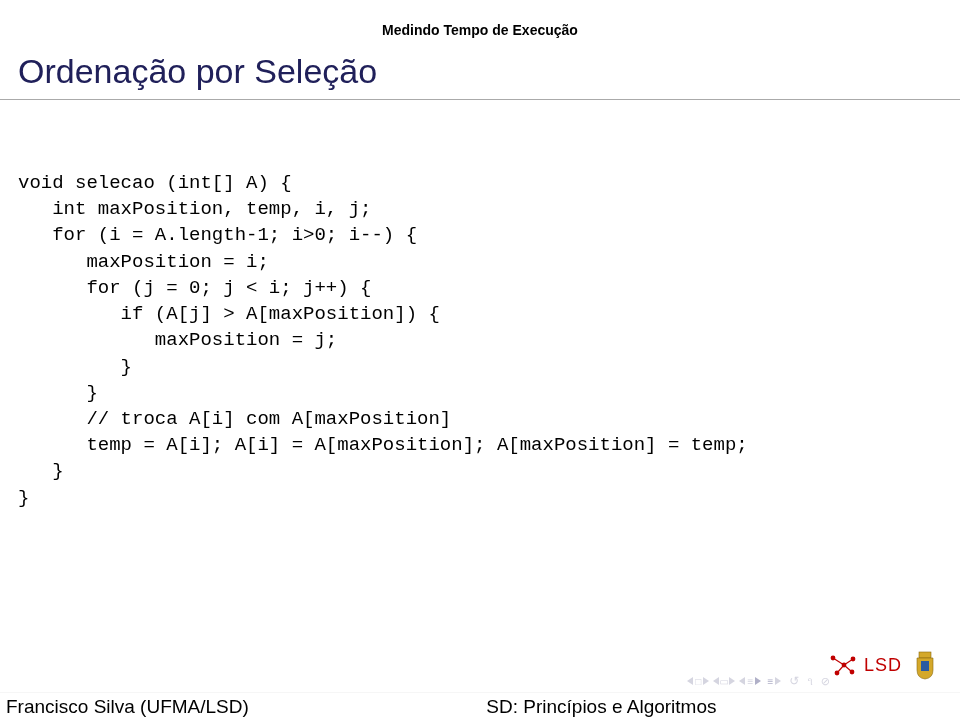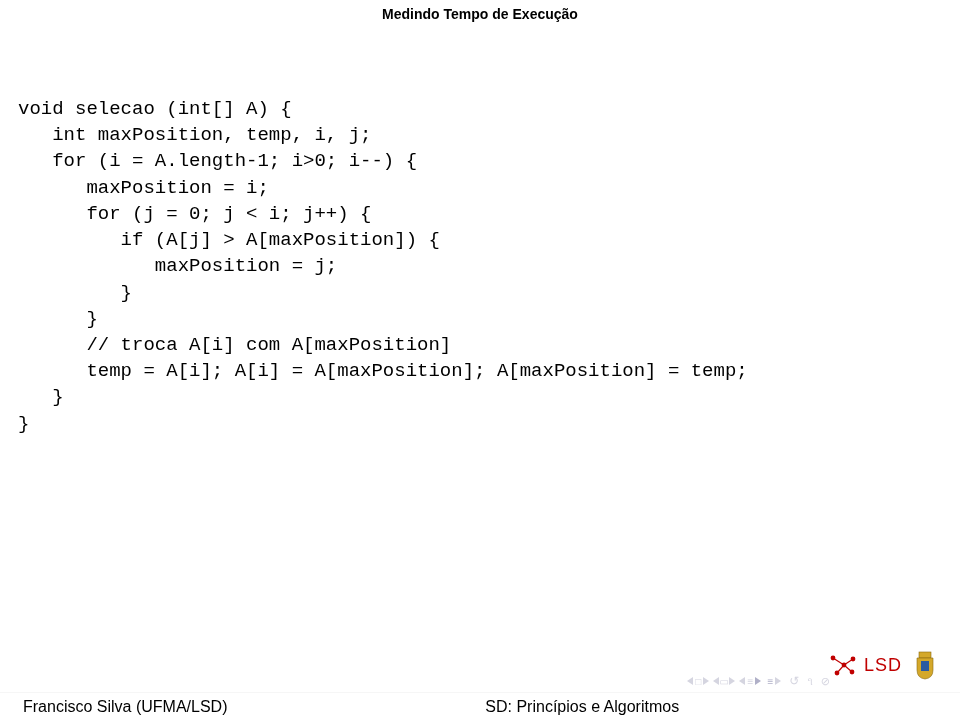--- a/index.html
+++ b/index.html
@@ -13,20 +13,21 @@
     }
     .header-section {
       position: relative;
     }
     .section-heading {
       text-align: center;
       font-size: 14px;
       font-weight: bold;
       color: #000;
       padding: 6px 0 4px 0;
+      margin-top: 16px;
     }
     .title-bar {
       padding: 10px 18px 8px 18px;
       border-bottom: 1px solid #aaa;
     }
     .title-text {
       font-size: 34px;
       color: #20205a;
       font-weight: 300;
     }
@@ -43,23 +44,23 @@
     .footer-bar {
       position: absolute;
       left: 0;
       right: 0;
       bottom: 0;
       height: 28px;
       background: #fff;
       border-top: 1px solid #f6f6f6;
       display: flex;
       align-items: center;
-      font-size: 16px;
+      font-size: 19px;
       color: #000;
-      padding: 0 23px;
+      padding: 0 6px;
     }
     .footer-left { flex: 0 0 auto; }
     .footer-center { flex: 1 1 auto; text-align: center; }
     .footer-right { flex: 0 0 auto; }
     .logo-area {
       position: absolute;
       right: 22px;
       bottom: 40px;
       display: flex;
       align-items: center;
@@ -111,20 +112,23 @@
     .tri-right { border-left: 6px solid #d5d5e0; }
     .tri-right.dk { border-left-color: #b0b0c8; }
     .nav-icon { display:inline-block; width:10px; text-align:center; color:#d5d5e0; font-size:10px;}
     .swirl { color:#d5d5e0; font-size:12px; margin-left:4px; }
   </style>
 </head>
 <body>
 
 <div class="header-section">
   <div class="section-heading">Medindo Tempo de Execução</div>
+  <div class="title-bar">
+    <div class="title-text">Ordenação por Seleção</div>
+  </div>
 </div>
 
 <div class="content-area">
   <div class="code-block">void selecao (int[] A) {
    int maxPosition, temp, i, j;
    for (i = A.length-1; i&gt;0; i--) {
       maxPosition = i;
       for (j = 0; j &lt; i; j++) {
          if (A[j] &gt; A[maxPosition]) {
             maxPosition = j;

